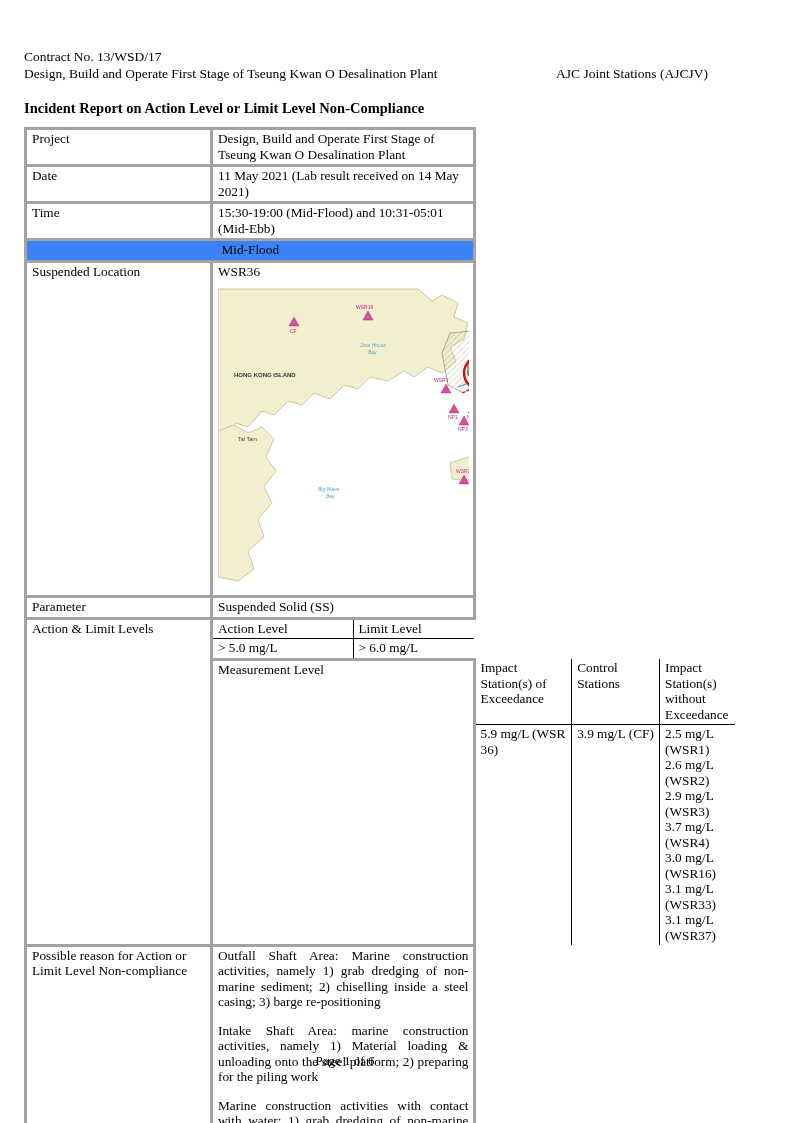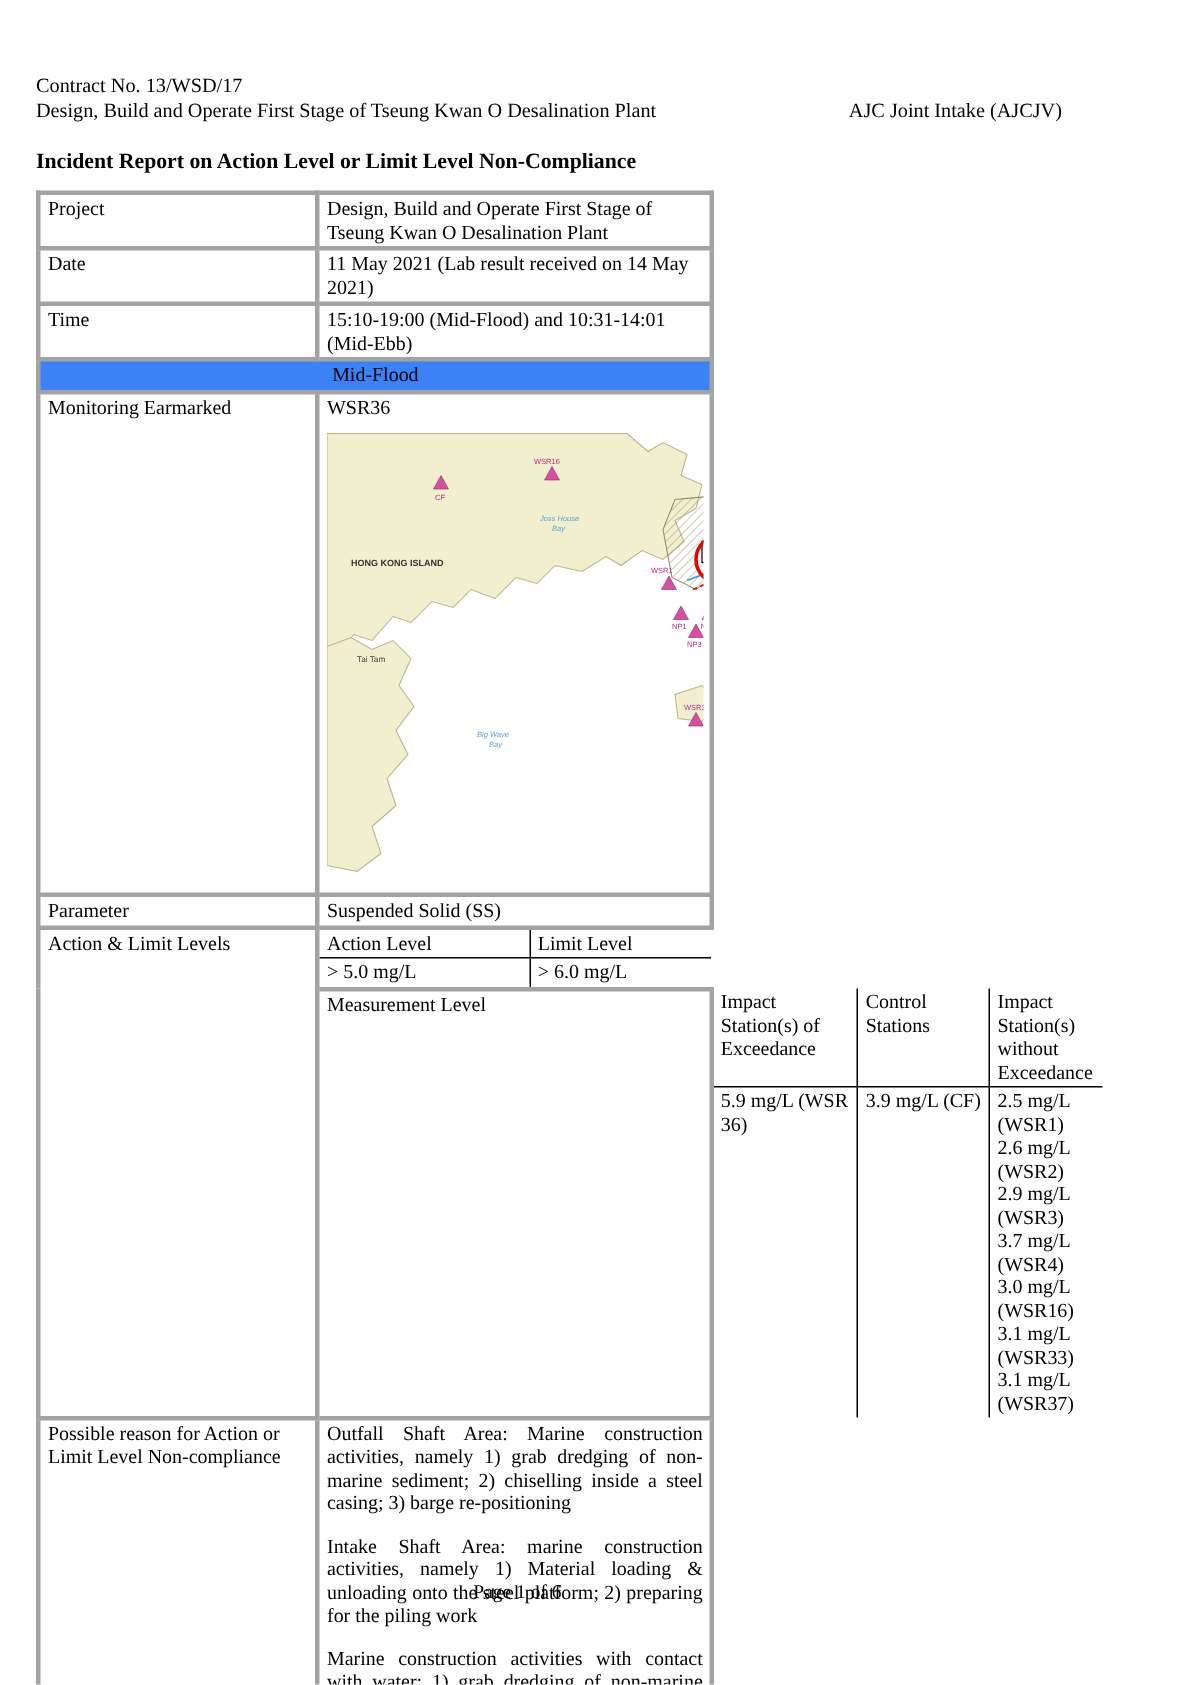--- a/index.html
+++ b/index.html
@@ -79,21 +79,21 @@
 
 <div class="page">
 
   <div class="header-line">
     <div class="header-left">
       <div>Contract No. 13/WSD/17</div>
       <div>Design, Build and Operate First Stage of Tseung Kwan O Desalination Plant</div>
     </div>
     <div class="header-right">
       <div>&nbsp;</div>
-      <div>AJC Joint Intake (AJCJV)</div>
+      <div>AJC Joint Stations (AJCJV)</div>
     </div>
   </div>
 
   <div class="doc-title">Incident Report on Action Level or Limit Level Non-Compliance</div>
 
   <table class="main">
     <colgroup>
       <col class="lbl-col">
       <col>
     </colgroup>
@@ -101,27 +101,27 @@
       <tr>
         <td>Project</td>
         <td>Design, Build and Operate First Stage of Tseung Kwan O Desalination Plant</td>
       </tr>
       <tr>
         <td>Date</td>
         <td>11 May 2021 (Lab result received on 14 May 2021)</td>
       </tr>
       <tr>
         <td>Time</td>
-        <td>15:10-19:00 (Mid-Flood) and 10:31-14:01 (Mid-Ebb)</td>
+        <td>15:30-19:00 (Mid-Flood) and 10:31-05:01 (Mid-Ebb)</td>
       </tr>
       <tr class="midflood-row">
         <td colspan="2">Mid-Flood</td>
       </tr>
       <tr>
-        <td>Monitoring Earmarked</td>
+        <td>Suspended Location</td>
         <td class="map-cell">
           <div class="map-label">WSR36</div>
           <div class="map-wrap">
             <svg class="map" width="520" height="310" viewBox="0 0 520 310" xmlns="http://www.w3.org/2000/svg">
               <rect x="0" y="0" width="520" height="310" fill="#ffffff"></rect>
 
               <rect x="0" y="8" width="520" height="295" fill="#ffffff" stroke="none"></rect>
 
               <path d="M0,8 L200,8 L214,20 L224,14 L240,22 L236,36 L250,42 L246,58 L232,66 L238,80 L224,92
                        L210,86 L196,96 L186,90 L170,100 L152,96 L140,108 L126,104 L112,118 L96,112 L84,124

